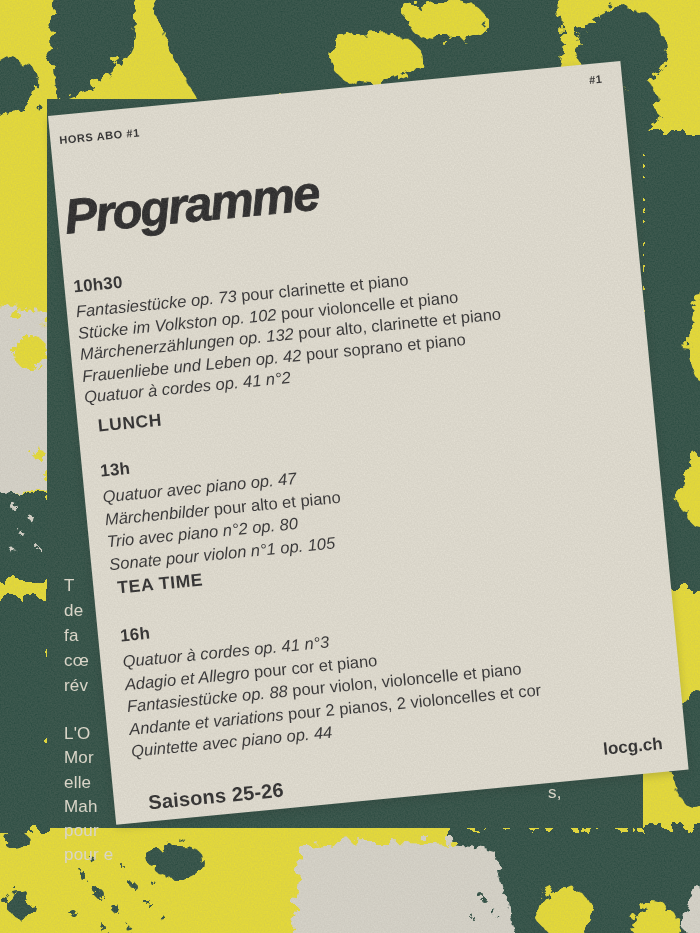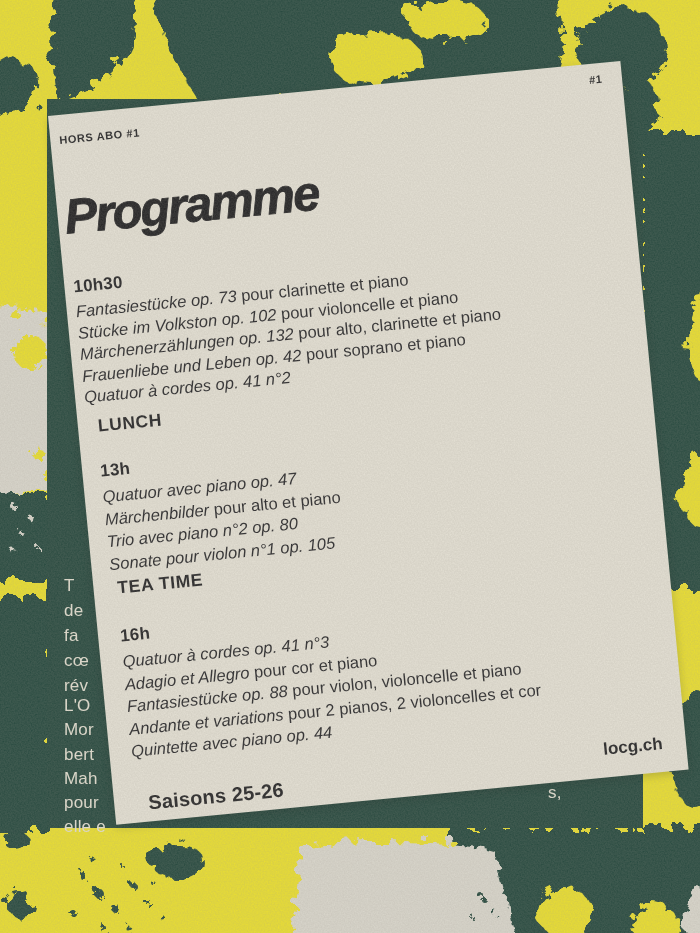--- a/index.html
+++ b/index.html
@@ -8,21 +8,21 @@
     background:#f1e528;font-family:"Liberation Sans",sans-serif;
   }
   #bg{position:absolute;left:0;top:0;z-index:1;}
   
   #green-card{
     position:absolute;left:47px;top:99px;width:596px;height:729px;
     background:#1d4238;z-index:2;
   }
   .frag{position:absolute;color:#e9e5d7;font-size:17px;font-weight:500;letter-spacing:.2px;}
   #frag1{left:17px;top:474px;line-height:25px;}
-  #frag2{left:17px;top:595px;line-height:24.3px;}
+  #frag2{left:17px;top:623px;line-height:24.3px;}
   #frag-right{left:501px;top:684px;}
   
   #cream-card{
     position:absolute;left:48px;top:116px;width:575px;height:712px;
     background:#ebe7db;transform:rotate(-5.5deg);transform-origin:0 0;
     z-index:3;box-shadow:0 3px 9px rgba(15,25,20,.22);
     color:#1b1b1e;
   }
   #cream-card .abs{position:absolute;}
   .tag{left:9px;top:19px;font-size:11px;font-weight:700;letter-spacing:.6px;}
@@ -144,24 +144,24 @@
     <div id="frag1" class="frag">
       <div>T</div>
       <div>de</div>
       <div>fa</div>
       <div>cœ</div>
       <div>rév</div>
     </div>
     <div id="frag2" class="frag">
       <div>L'O</div>
       <div>Mor</div>
-      <div>bert</div>
+      <div>elle</div>
       <div>Mah</div>
       <div>pour</div>
-      <div>elle e</div>
+      <div>pour e</div>
     </div>
     <div id="frag-right" class="frag">s,</div>
   </div>
 
   <div id="cream-card">
 
     <div class="abs tag">HORS ABO #1</div>
     <div class="abs badge">#1</div>
     <div class="abs title">Programme</div>
 

